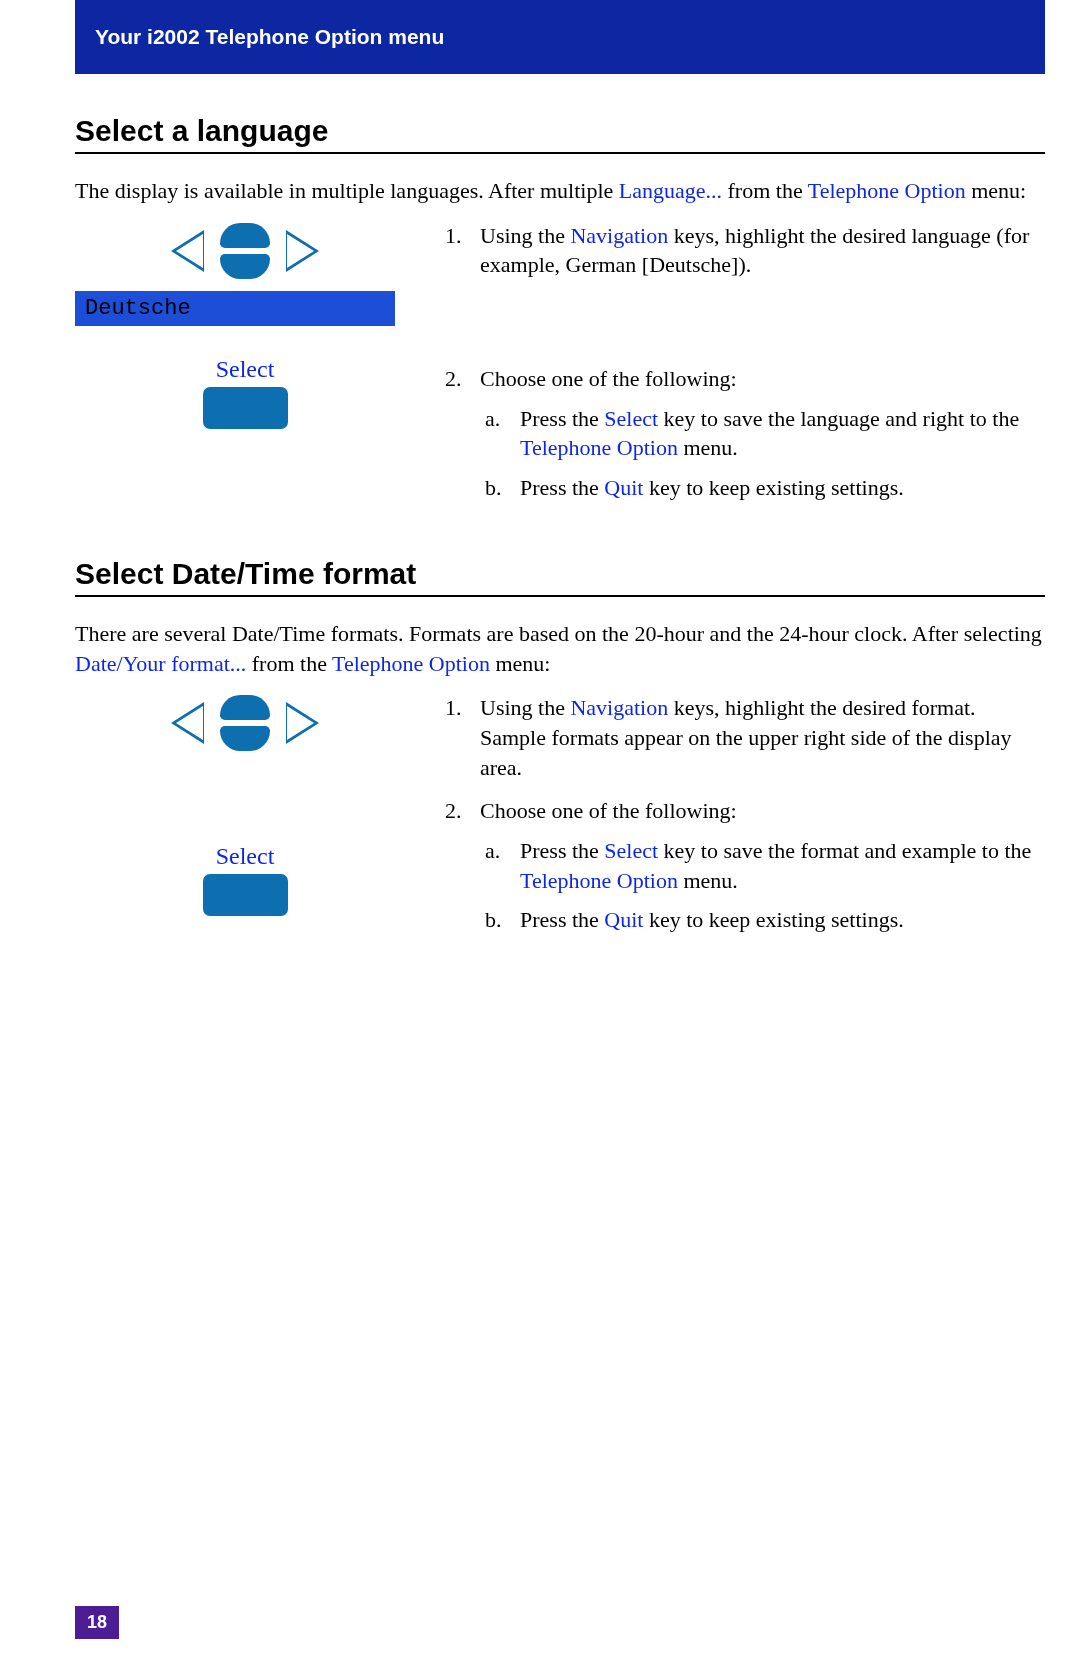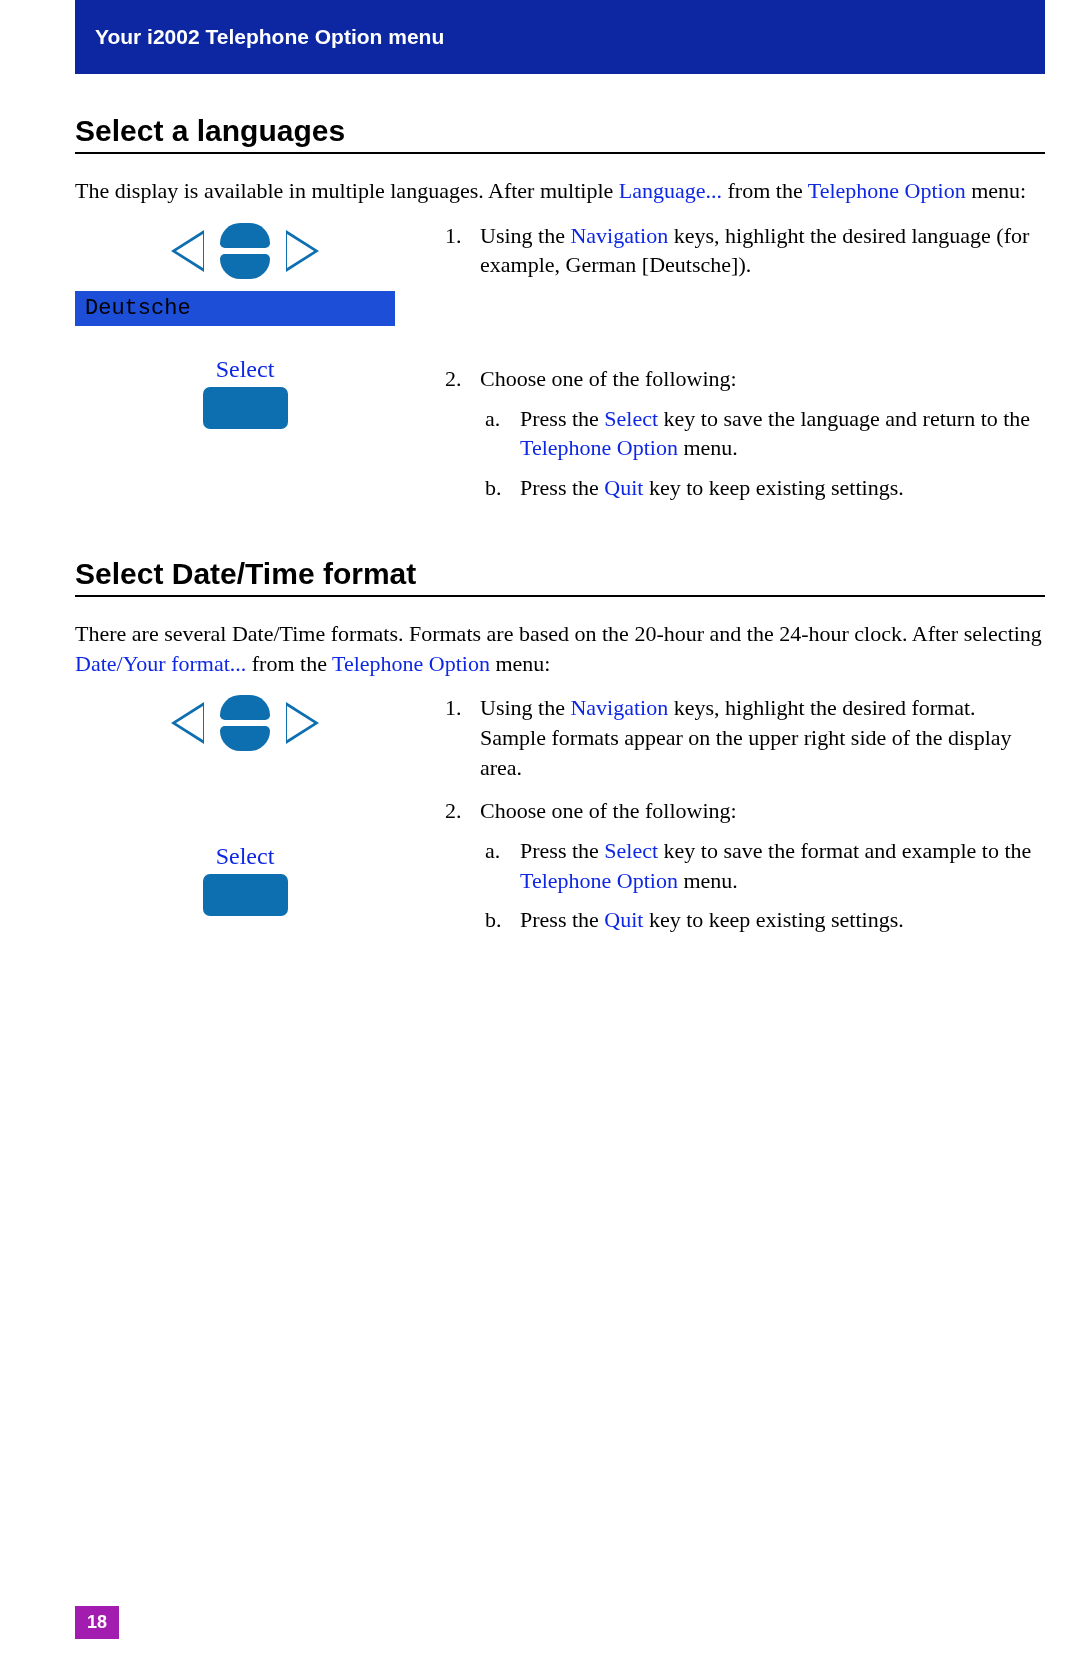--- a/index.html
+++ b/index.html
@@ -133,21 +133,21 @@
     width: 85px;
     height: 42px;
     background: #0d6eb0;
     border-radius: 7px;
     margin: 0 auto 30px auto;
   }
   .page-num {
     position: absolute;
     left: 75px;
     bottom: 30px;
-    background: #a21caf;
+    background: #4c1d95;
     color: #fff;
     font-family: Arial, sans-serif;
     font-weight: bold;
     font-size: 18px;
     padding: 6px 12px;
   }
   .nav-icon-wrap{
     position:relative;
     width:160px;height:62px;
     margin:0 auto 8px auto;
@@ -155,21 +155,21 @@
 </style>
 </head>
 <body>
 
 <div class="page">
 
   <div class="header-bar">
     <span>Your i2002 Telephone Option menu</span>
   </div>
 
-  <div class="section-title">Select a languages</div>
+  <div class="section-title">Select a language</div>
   <div class="underline"></div>
   <p class="intro">
     <span>The display is available in multiple languages. After multiple </span><span class="blue-ref">Language...</span><span> from the </span><span class="blue-ref">Telephone Option</span><span> menu:</span>
   </p>
 
   <div class="two-col">
     <div class="left-col">
       <div class="nav-icon-wrap">
         <div class="nav-left-outline"></div>
           <div class="nav-left-fill"></div>
@@ -193,21 +193,21 @@
 
       <div style="height:70px"></div>
 
       <div class="step-row">
         <div class="step-num">2.</div>
         <div class="step-body">
           <span>Choose one of the following:</span>
           <div class="sub-row">
             <div class="sub-letter">a.</div>
             <div>
-              <span>Press the </span><span class="blue-ref">Select</span><span> key to save the language and return to the </span><span class="blue-ref">Telephone Option</span><span> menu.</span>
+              <span>Press the </span><span class="blue-ref">Select</span><span> key to save the language and right to the </span><span class="blue-ref">Telephone Option</span><span> menu.</span>
             </div>
           </div>
           <div class="sub-row">
             <div class="sub-letter">b.</div>
             <div>
               <span>Press the </span><span class="blue-ref">Quit</span><span> key to keep existing settings.</span>
             </div>
           </div>
         </div>
       </div>

